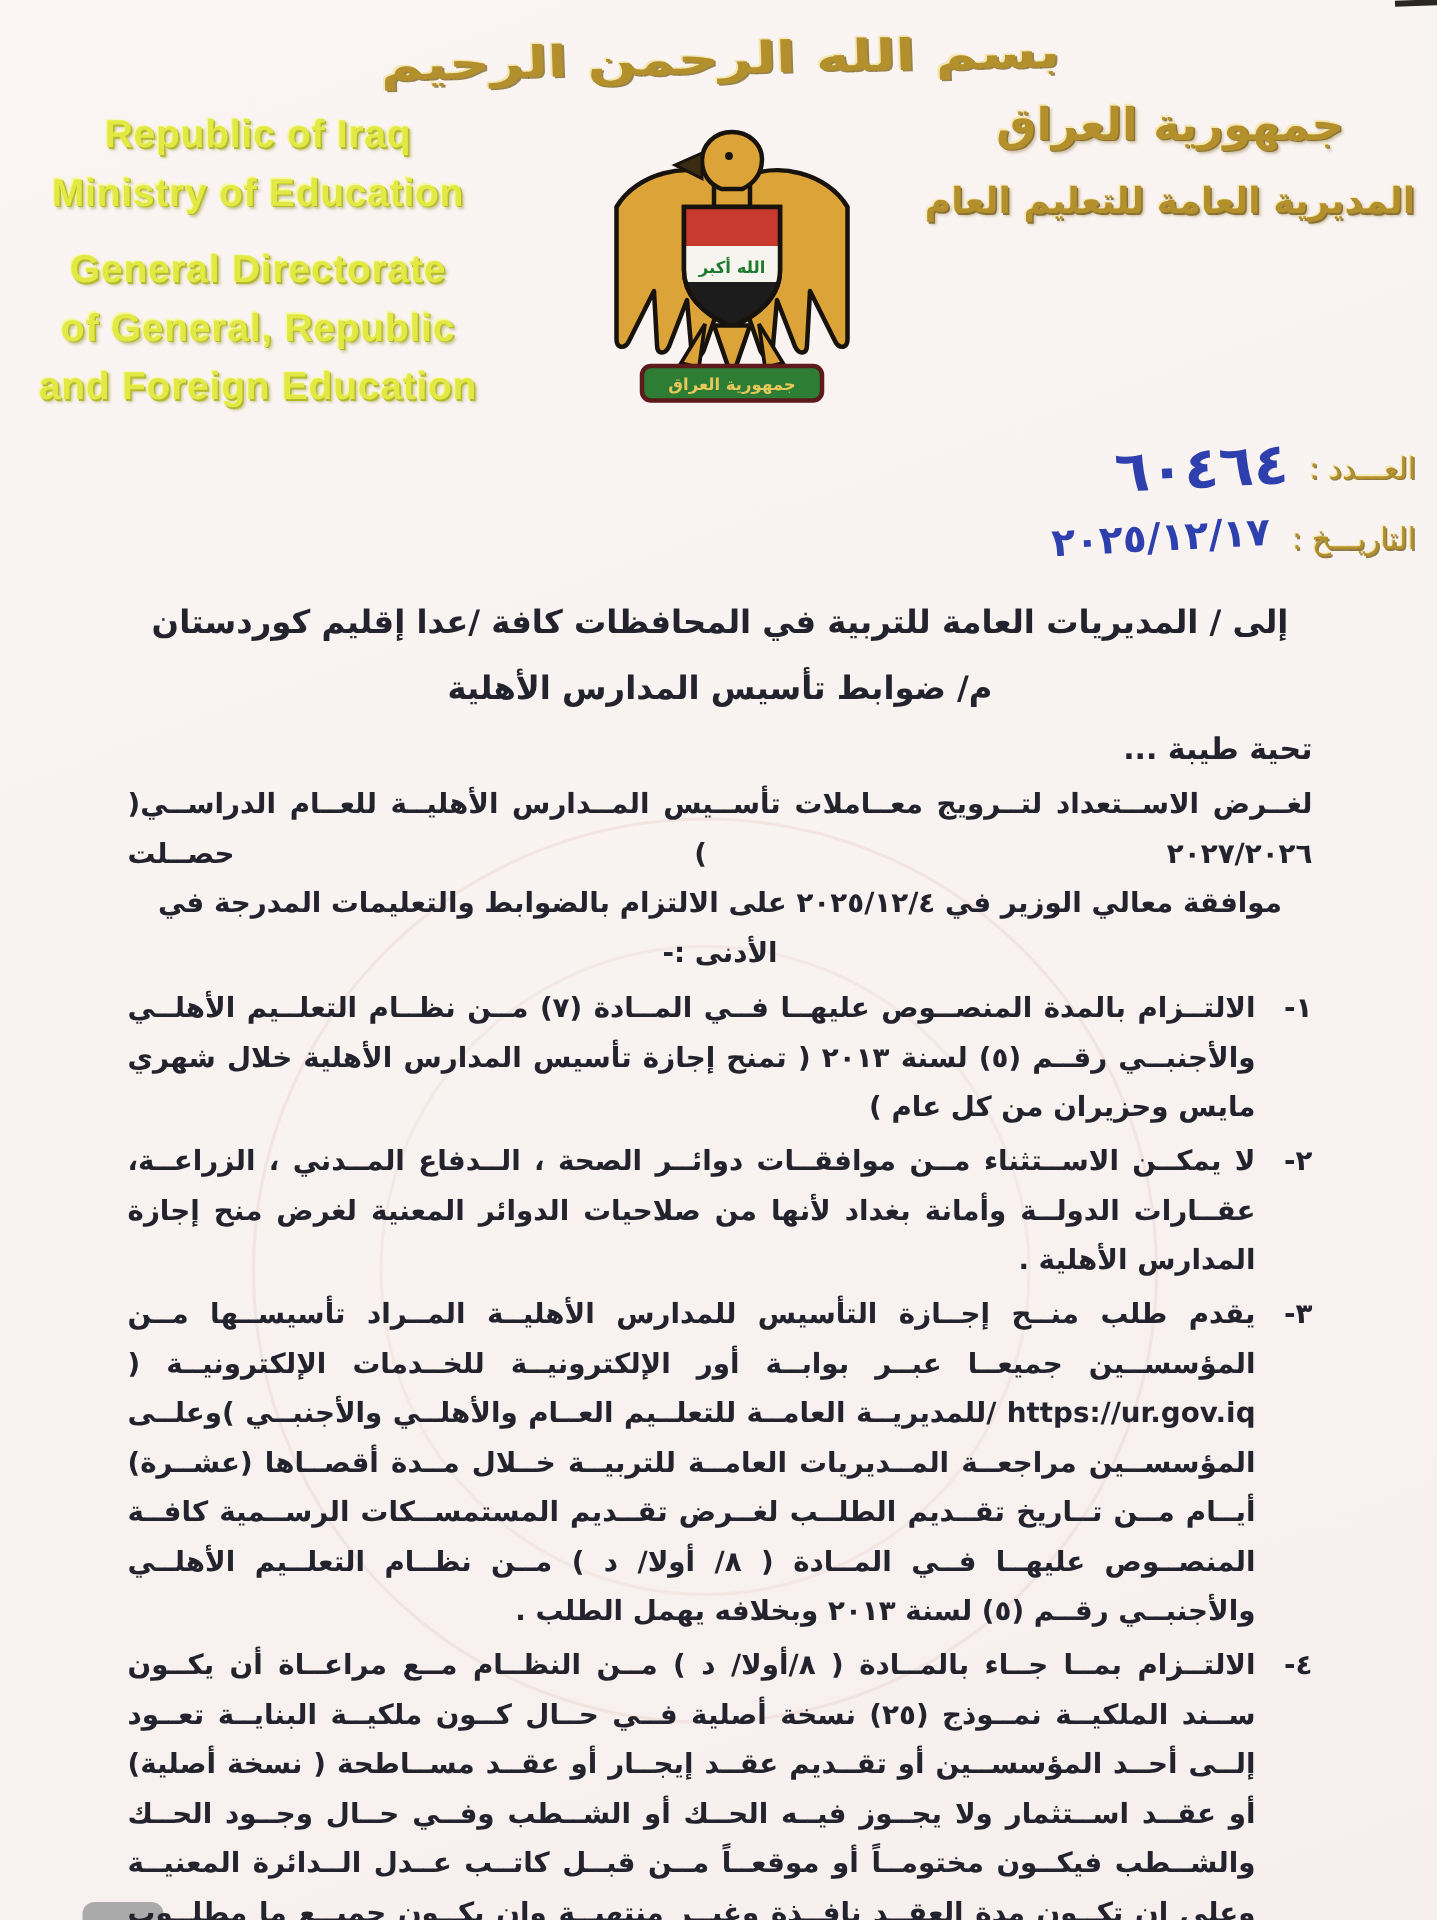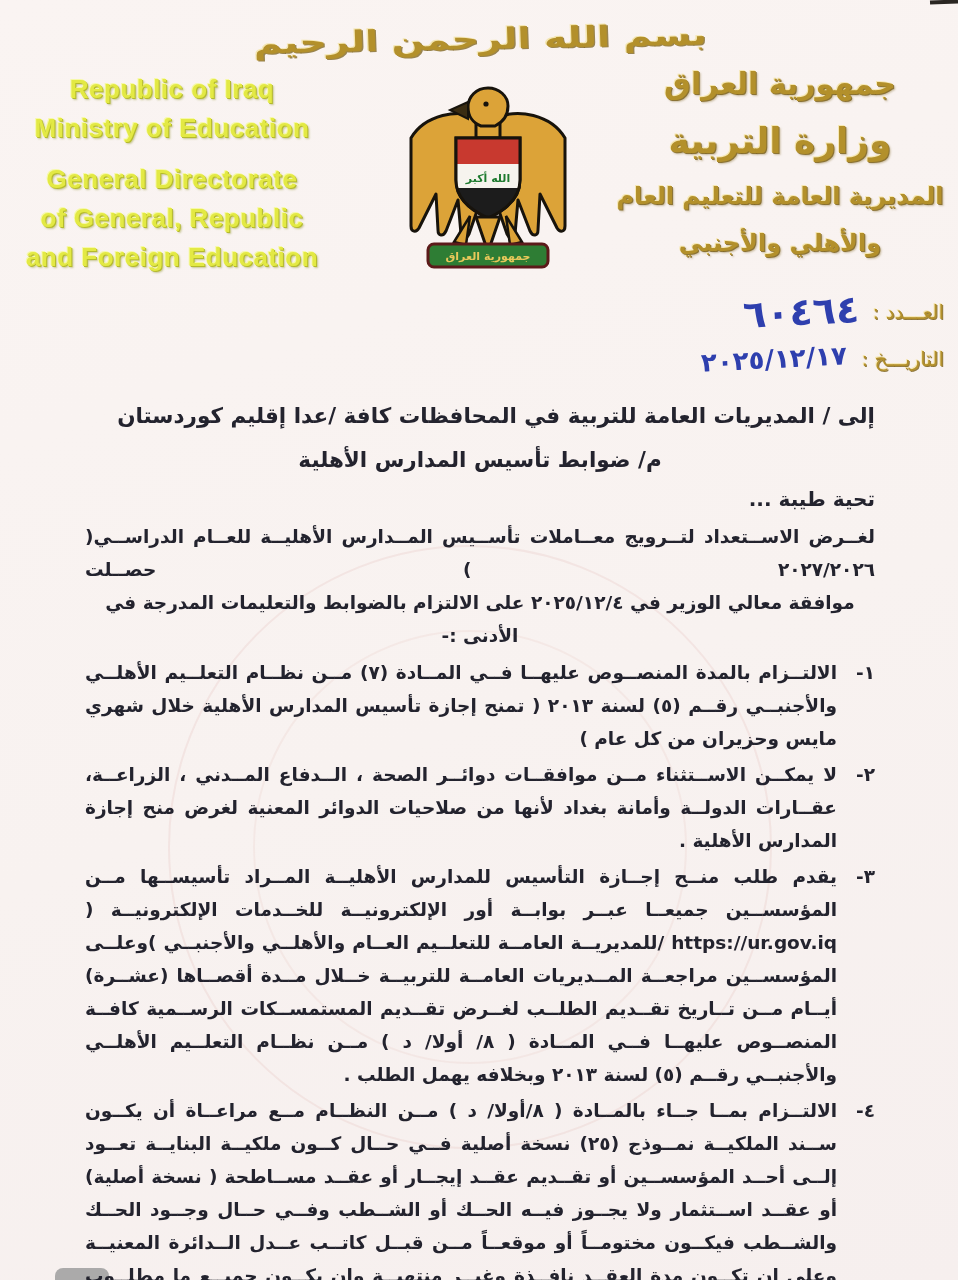--- a/index.html
+++ b/index.html
@@ -58,21 +58,21 @@
     border:2px solid rgba(213,148,140,.10);border-radius:50%;}
   .artifact-top{position:absolute;right:0;top:0;width:28px;height:4px;background:#2a2622;
     transform:rotate(-2deg);}
   .artifact-bottom{position:absolute;left:55px;bottom:-3px;width:54px;height:15px;
     background:#9d9d9d;border-radius:8px 8px 0 0;opacity:.85;}
   
   .letter{
     position:absolute;top:398px;left:85px;right:83px;direction:rtl;
     font-weight:bold;font-size:18.5px;line-height:33px;
   }
-  .to-line{font-size:21.5px;line-height:36px;}
+  .to-line{text-align:center;font-size:21.5px;line-height:36px;}
   .subject-line{text-align:center;font-size:21.5px;line-height:36px;margin-top:8px;}
   .greeting{text-align:right;font-size:20px;margin-top:4px;line-height:34px;}
   .intro-1{text-align:justify;text-align-last:justify;margin-top:4px;}
   .intro-2{text-align:center;}
   .items{margin-top:4px;}
   .item{display:flex;direction:rtl;margin-bottom:3px;}
   .item .num{flex:0 0 38px;}
   .item .text{flex:1;text-align:justify;}
 </style>
 </head>
@@ -126,23 +126,21 @@
     <path d="M76 141 L88 176 L100 141 Z" fill="#dca338" stroke="#17130c" stroke-width="3" stroke-linejoin="round"></path>
     <path d="M70 140 L54 166 L66 169 Z" fill="#dca338" stroke="#17130c" stroke-width="2.5"></path>
     <path d="M106 140 L122 166 L110 169 Z" fill="#dca338" stroke="#17130c" stroke-width="2.5"></path>
 
     <rect x="28" y="168" width="120" height="23" rx="6" fill="#2e7d34" stroke="#5c1a1a" stroke-width="3"></rect>
     <text x="88" y="184" text-anchor="middle" font-size="11" font-weight="bold" fill="#e8c85a" font-family="DejaVu Sans, sans-serif">جمهورية العراق</text>
   </svg>
 
   <div class="ar-block">
     <div class="l1">جمهورية العراق</div>
-    <div class="l2">وزارة التربية</div>
     <div class="l3">المديرية العامة للتعليم العام</div>
-    <div class="l4">والأهلي والأجنبي</div>
   </div>
 
   <div class="ref">
     <div class="ref-row">
       <span class="ref-label">العـــدد :</span>
       <span class="ref-value number">٦٠٤٦٤</span>
     </div>
     <div class="ref-row">
       <span class="ref-label">التاريـــخ :</span>
       <span class="ref-value date">٢٠٢٥/١٢/١٧</span>

